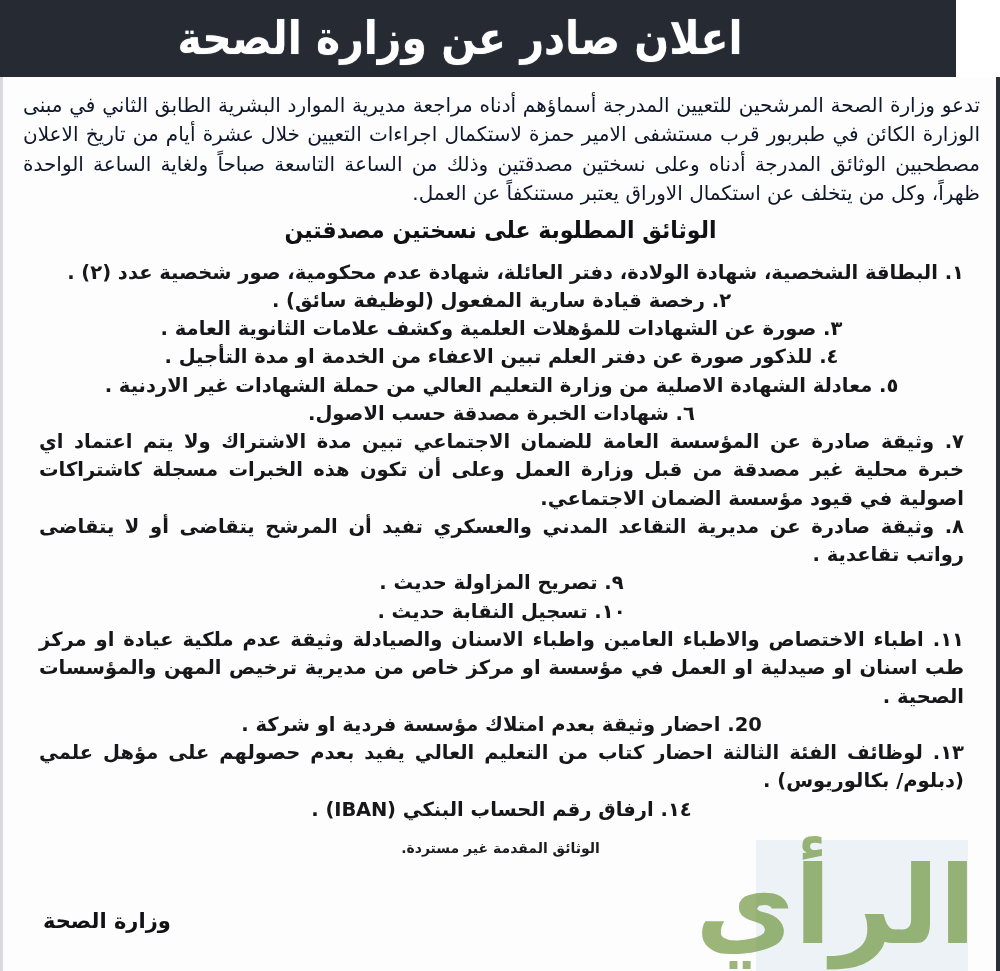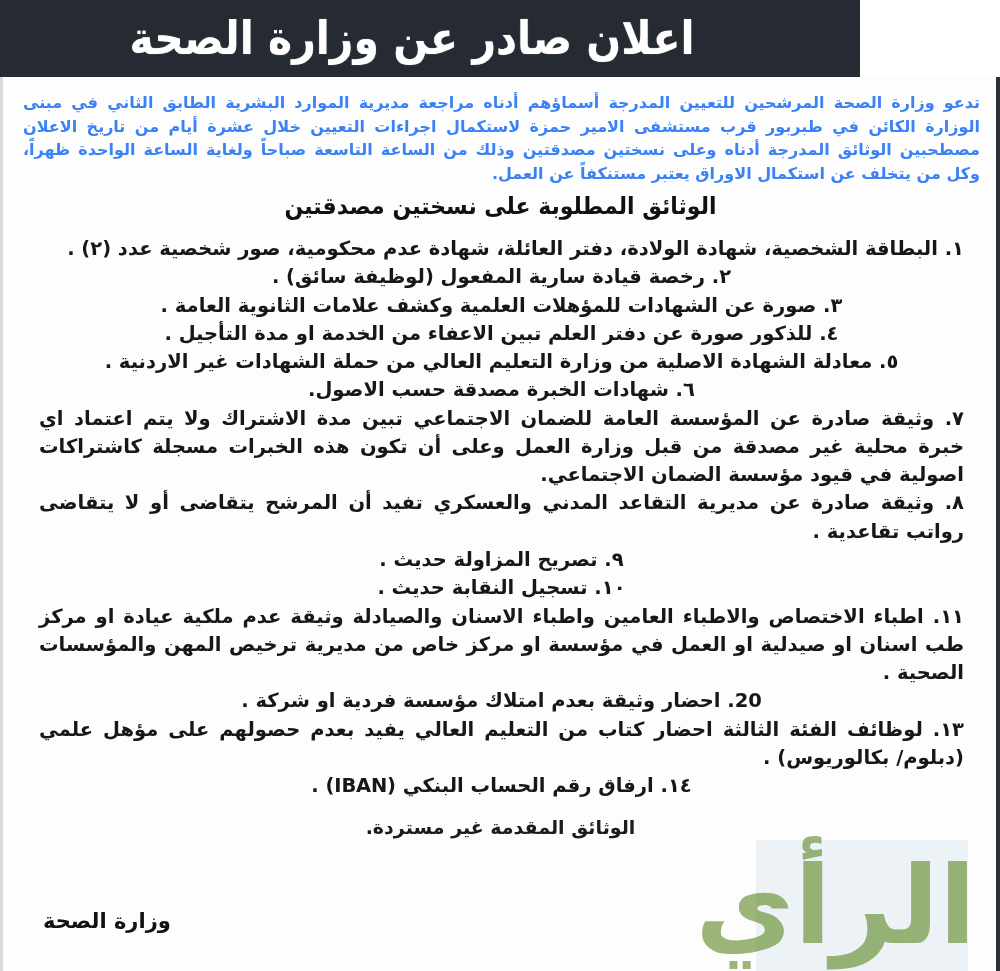--- a/index.html
+++ b/index.html
@@ -18,21 +18,21 @@
     box-sizing: border-box;
     background: #ffffff;
     overflow: hidden;
   }
 
   
   .banner {
     position: absolute;
     top: 0;
     left: 0;
-    width: 860px;
+    width: 956px;
     height: 77px;
     background: #262a33;
     display: flex;
     align-items: center;
     justify-content: center;
   }
   .banner-title {
     color: #ffffff;
     font-size: 41px;
     font-weight: 700;
@@ -51,24 +51,24 @@
     width: 1000px;
     height: 894px;
     box-sizing: border-box;
     border-left: 3px solid #d9dade;
     border-right: 4px solid #2b2f38;
     background: #fdfdfd;
     padding: 10px 14px 0 16px;
   }
 
   .intro {
-    font-size: 16px;
-    font-weight: 700;
+    font-size: 20px;
+    font-weight: 400;
     line-height: 1.47;
-    color: #3b82f6;
+    color: #0f172a;
     text-align: justify;
     text-align-last: right;
     margin: 4px 2px 0 4px;
     letter-spacing: -0.2px;
   }
 
   .section-heading {
     font-size: 22px;
     font-weight: 700;
     color: #111115;
@@ -91,21 +91,21 @@
     text-align: justify;
     text-align-last: right;
     margin: 0 2px 0 4px;
     letter-spacing: -0.2px;
   }
   ol.docs li.centerish {
     text-align-last: center;
   }
 
   .closing-note {
-    font-size: 19px;
+    font-size: 14px;
     font-weight: 700;
     color: #1c1c20;
     text-align: center;
     margin: 0 0 0 0;
     letter-spacing: -0.2px;
   }
 
   .footer-signature {
     position: absolute;
     left: 20px;

